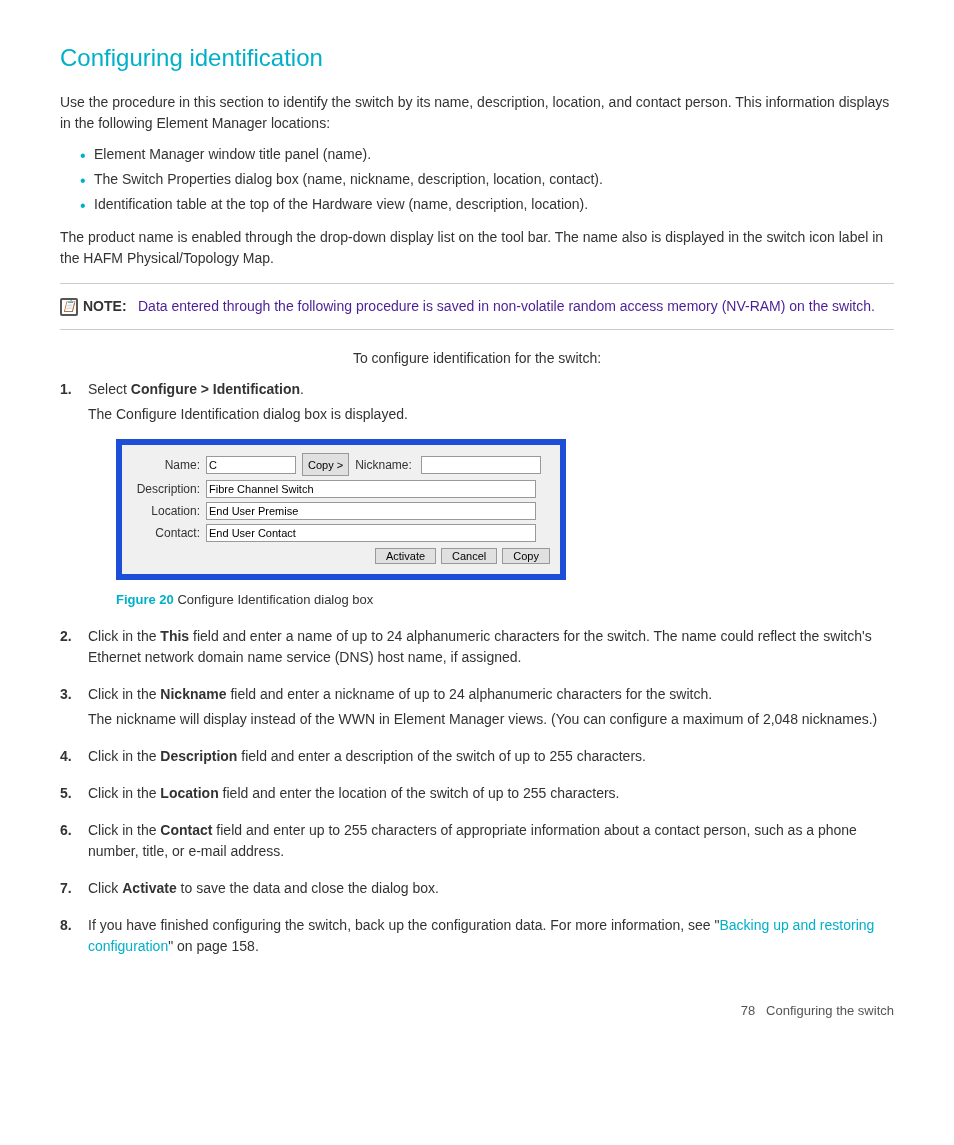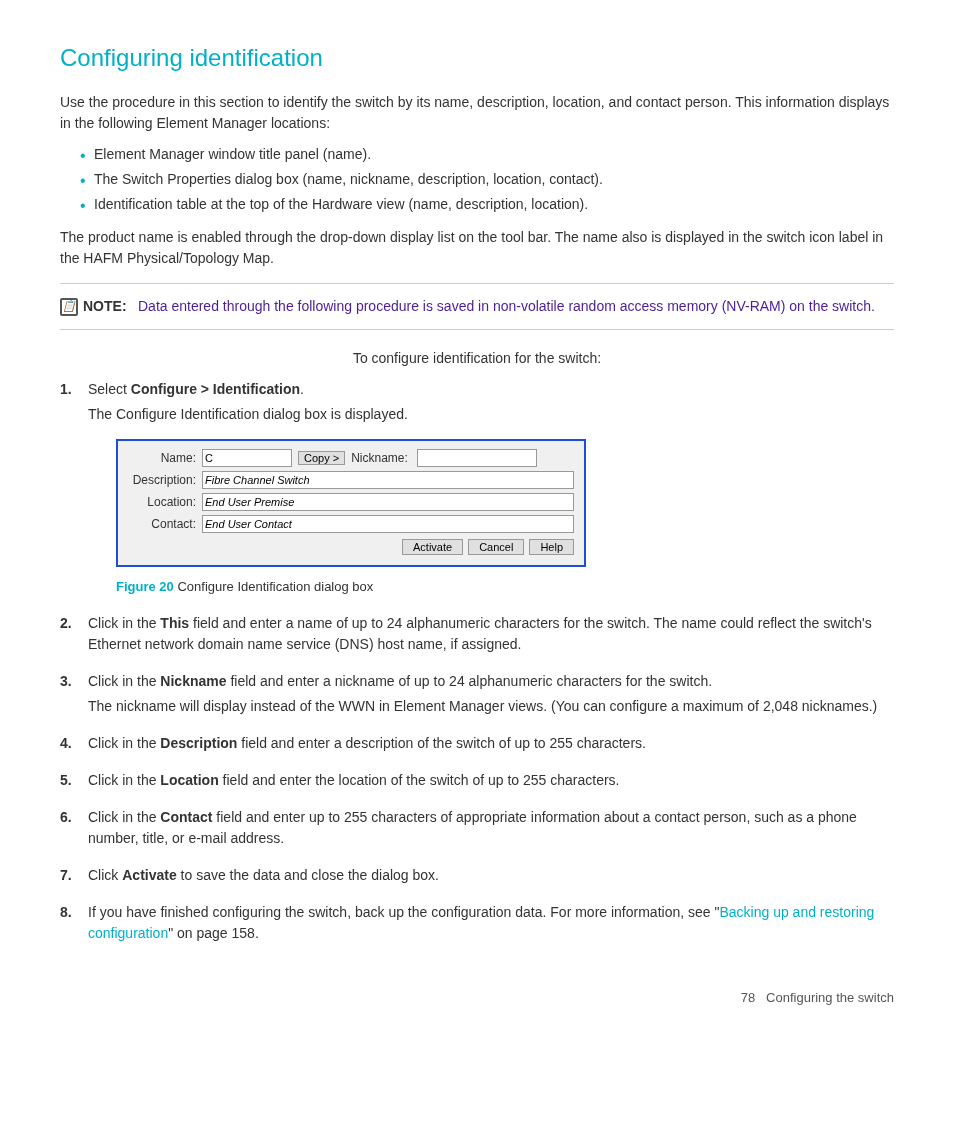--- a/index.html
+++ b/index.html
@@ -78,21 +78,21 @@
     .step-num {
       font-weight: bold;
       min-width: 28px;
       color: #333;
       padding-top: 0;
     }
     .step-content { flex: 1; }
     .step-content p { margin-bottom: 4px; }
     .bold { font-weight: bold; }
     .dialog-box {
-      border: 2px solid #1d4ed8;
+      border: 6px solid #1d4ed8;
       background: #f0f0f0;
       padding: 8px 10px 10px 10px;
       margin: 10px 0 6px 28px;
       display: inline-block;
       min-width: 450px;
     }
     .dialog-row {
       display: flex;
       align-items: center;
       margin-bottom: 4px;
@@ -105,27 +105,27 @@
       text-align: right;
     }
     .dialog-input {
       border: 1px solid #999;
       background: #fff;
       height: 18px;
       font-size: 11px;
       padding: 0 2px;
     }
     .dialog-input-short { width: 90px; }
-    .dialog-input-long { width: 372px; font-style: italic; }
+    .dialog-input-long { width: 330px; }
     .dialog-copy-btn {
       font-size: 11px;
       background: #e0e0e0;
       border: 1px solid #999;
       padding: 0 5px;
-      height: 14px;
+      height: 23px;
       cursor: pointer;
     }
     .dialog-buttons {
       display: flex;
       justify-content: flex-end;
       gap: 5px;
       margin-top: 6px;
     }
     .dialog-btn {
       font-size: 11px;
@@ -211,21 +211,21 @@
         </div>
         
         <div class="dialog-row">
           <span class="dialog-label">Contact:</span>
           <input class="dialog-input dialog-input-long" type="text" value="End User Contact" style="">
         </div>
         
         <div class="dialog-buttons">
           <button class="dialog-btn">Activate</button>
           <button class="dialog-btn">Cancel</button>
-          <button class="dialog-btn">Help</button>
+          <button class="dialog-btn">Copy</button>
         </div>
       </div>
 
       <p class="figure-caption">
         <span class="fig-label">Figure <span>20</span></span>
         <span> </span><span>Configure Identification dialog box</span>
       </p>
     </div>
   </li>
 

